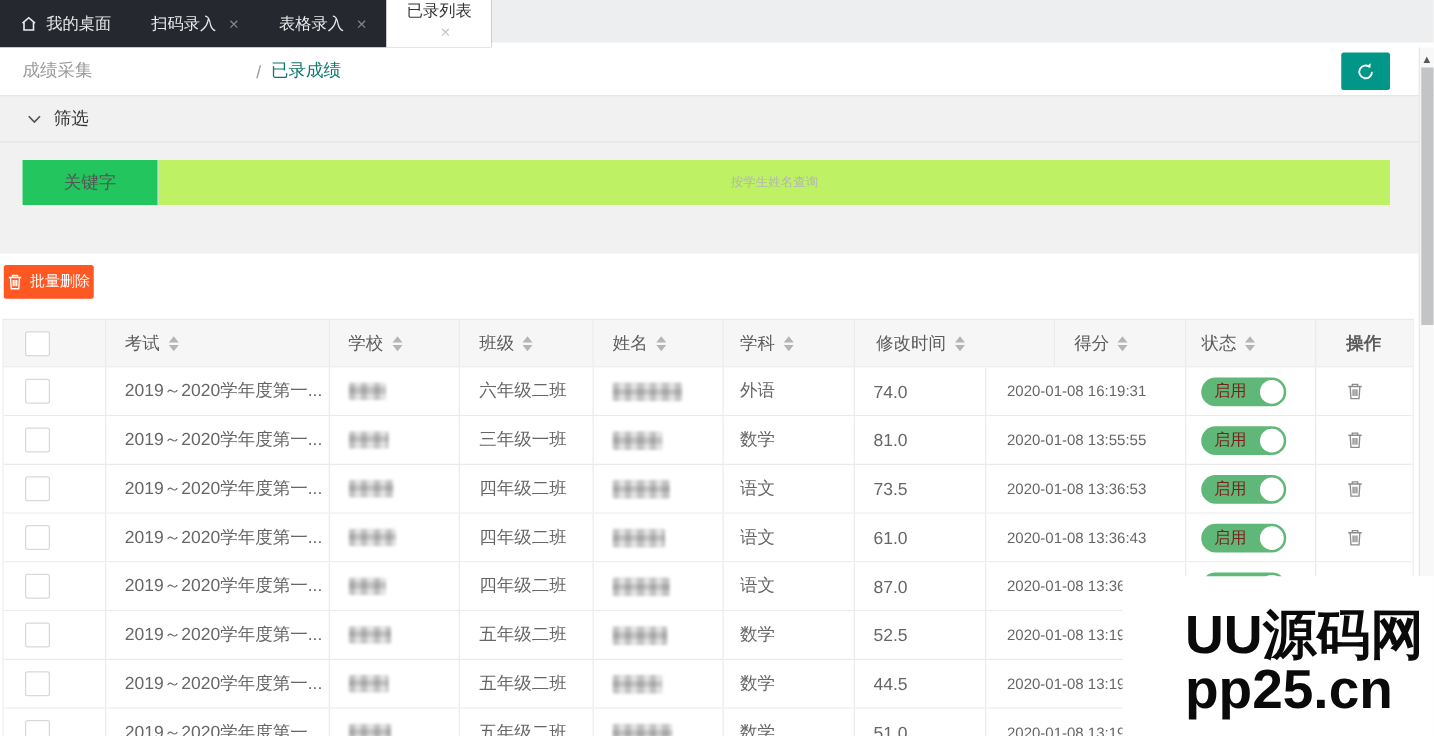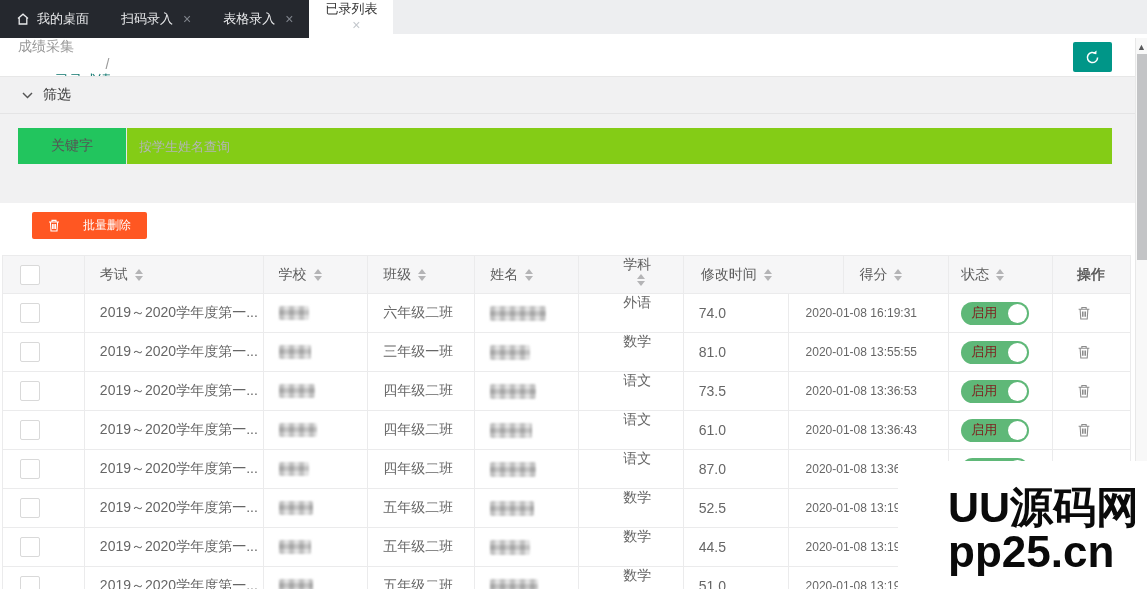--- a/index.html
+++ b/index.html
@@ -11,54 +11,54 @@
   
   .top-strip { position:absolute; left:0; top:0; width:1147px; height:34px; background:#edeef0; }
   .tabs-dark { position:absolute; left:0; top:0; height:38px; background:#25282e; display:flex; align-items:stretch; }
   .tab { display:flex; align-items:center; padding:0 16px; font-size:13px; color:#e9eaec; cursor:default; white-space:nowrap; }
   .tab .close-x { margin-left:10px; color:#80858d; font-size:14px; line-height:1; }
   .tab.active { background:#fff; color:#333;flex-direction:column; }
   .tab.active .close-x { color:#c3c7cc; }
   .tab .home-ic { margin-right:7px; display:inline-flex; }
   
   .crumb-bar { position:absolute; left:0; top:38px; width:1147px; height:38px; background:#fff; }
-  .crumb { position:absolute; left:18px; top:0; height:38px; display:flex; align-items:center; font-size:14px;flex-direction:column; }
+  .crumb { position:absolute; left:18px; top:0; height:38px; display:flex; align-items:center; font-size:14px; }
   .crumb .c1 { color:#999; }
   .crumb .sep { color:#999; margin:0 8px; }
   .crumb .c2 { color:#0f766e; }
   .btn-refresh { position:absolute; left:1073px; top:42px; width:39px; height:30px;
     background:#009688; border:none; border-radius:2px; display:flex; align-items:center; justify-content:center; cursor:pointer; }
   
   .filter-area { position:absolute; left:0; top:76px; width:1147px; height:127px; background:#f1f1f2; border-top:1px solid #e7e7e7; }
   .filter-head { height:37px; border-bottom:1px solid #e4e4e5; display:flex; align-items:center; padding-left:22px; }
   .filter-head .chev { display:inline-flex; margin-right:10px; }
   .filter-head .ft { font-size:14px; color:#333; }
   .kw-panel { position:absolute; left:18px; top:51px; width:1094px; height:36px; background:#fff; display:flex; }
   .kw-label { width:109px; background:#22c55e; border-right:1px solid #e8e8e8; display:flex; align-items:center; justify-content:center; font-size:14px; color:#555; }
-  .kw-input { flex:1; border:none; outline:none; font-size:13px; color:#333; padding:0 12px; font-family:inherit; background:#84cc16; }
+  .kw-input { flex:1; border:none; outline:none; font-size:10px; color:#333; padding:0 12px; font-family:inherit; background:#bef264;text-align:center; }
   .kw-input::placeholder { color:#b3b5b8; }
   
   .content { position:absolute; left:0; top:203px; width:1147px; height:386px; background:#fff; }
-  .btn-del { position:absolute; left:32px; top:9px; height:27px; padding:0 16px;
+  .btn-del { position:absolute; left:3px; top:9px; height:27px; padding:0 3px;
     background:#ff5722; color:#fff; border:none; border-radius:2px; font-size:12px;
-    display:flex; align-items:center; gap:23px; cursor:pointer; font-family:inherit; }
+    display:flex; align-items:center; gap:6px; cursor:pointer; font-family:inherit; }
   
   .tbl { position:absolute; left:2px; top:52px; width:1129px; border:1px solid #ebebec; border-bottom:none; }
   .tr { display:flex; height:39px; background:#fff; border-bottom:1px solid #ebebec; }
   .tr.head { height:38px; background:#f6f6f7; }
   .td { display:flex; align-items:center; padding-left:15px; font-size:14px; color:#666;
         border-right:1px solid #ebebec; overflow:hidden; white-space:nowrap; }
   .td:last-child { border-right:none;font-weight:bold; }
   .head .td { color:#5c5c5c; }
   .c0 { width:82px; padding-left:17px; }
   .c1 { width:179px; }
   .c2 { width:105px; }
   .c3 { width:107px; }
   .c4 { width:104px; }
-  .c5 { width:105px; padding-left:13px;flex-direction:column; }
+  .c5 { width:105px; padding-left:13px; }
   .c6 { width:105px; }
   .c7 { width:161px; padding-left:17px; font-size:12px; }
   .c8 { width:104px; padding-left:12px; }
   .c9 { width:77px; padding-left:24px; }
   .head .c7 { font-size:14px; }
   .checkbox { width:20px; height:20px; background:#fff; border:1px solid #d9d9d9; border-radius:2px; cursor:pointer; }
   
   .sort { display:inline-flex; flex-direction:column; margin-left:7px; gap:2px; cursor:pointer; }
   .sort i { width:0; height:0; border-left:4.5px solid transparent; border-right:4.5px solid transparent; display:block; }
   .sort .up { border-bottom:5px solid #b4b4b6; }

